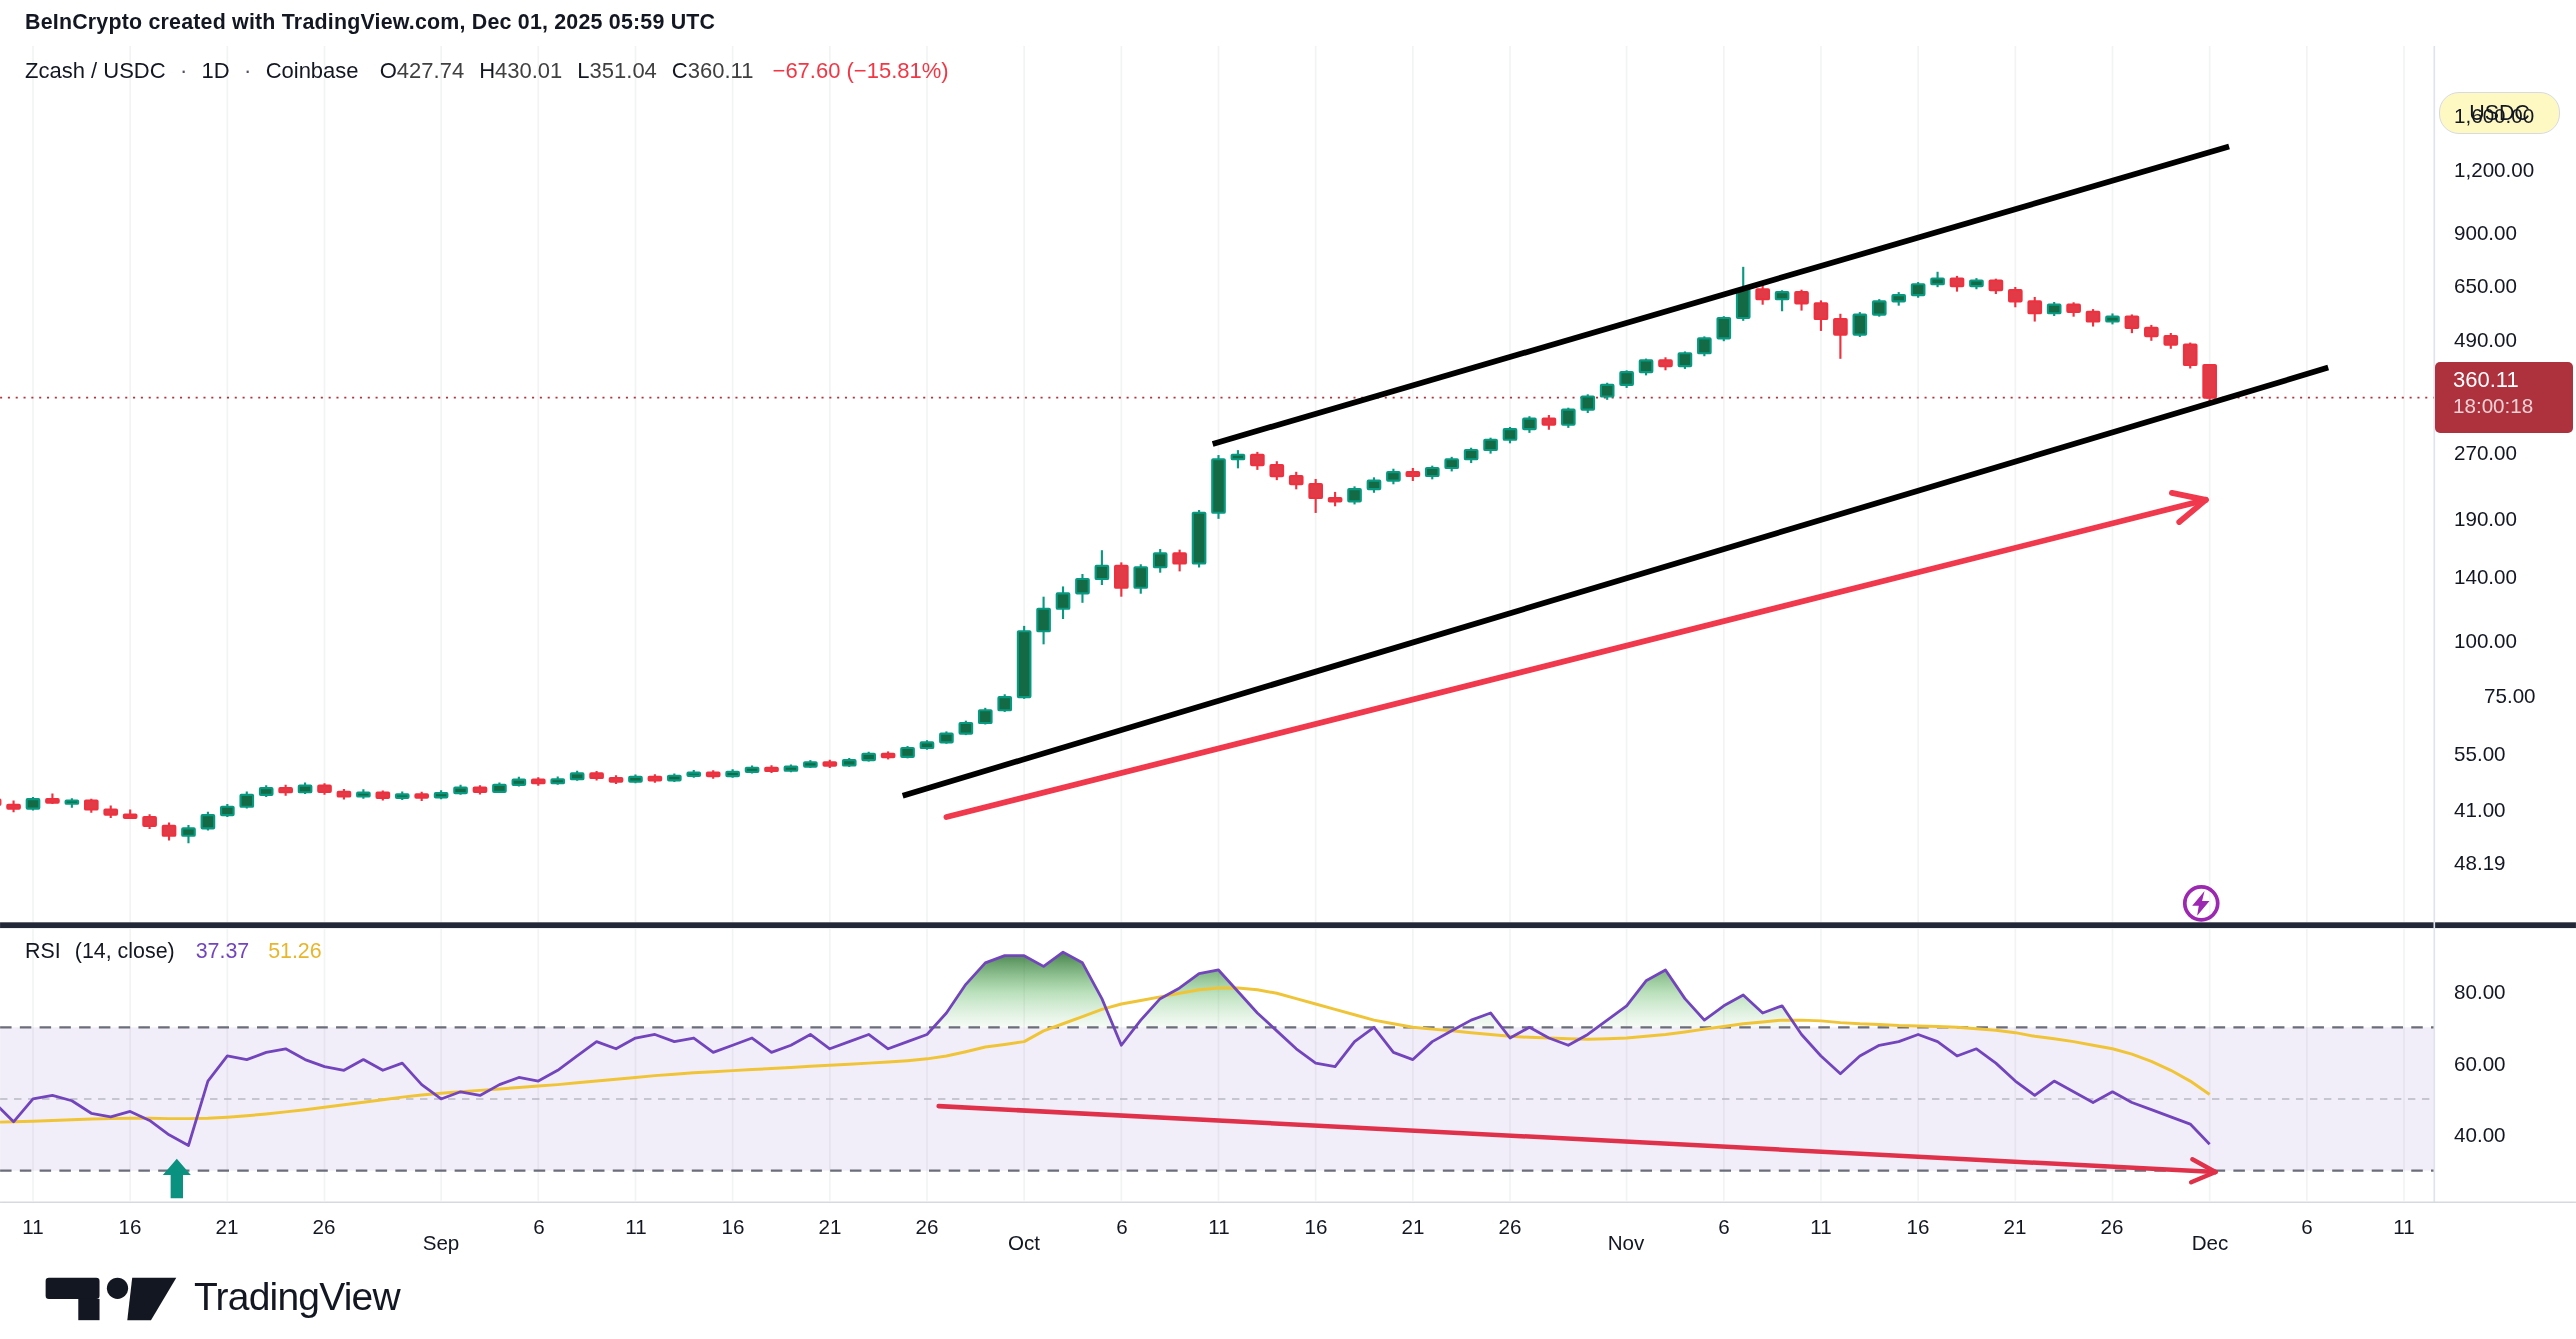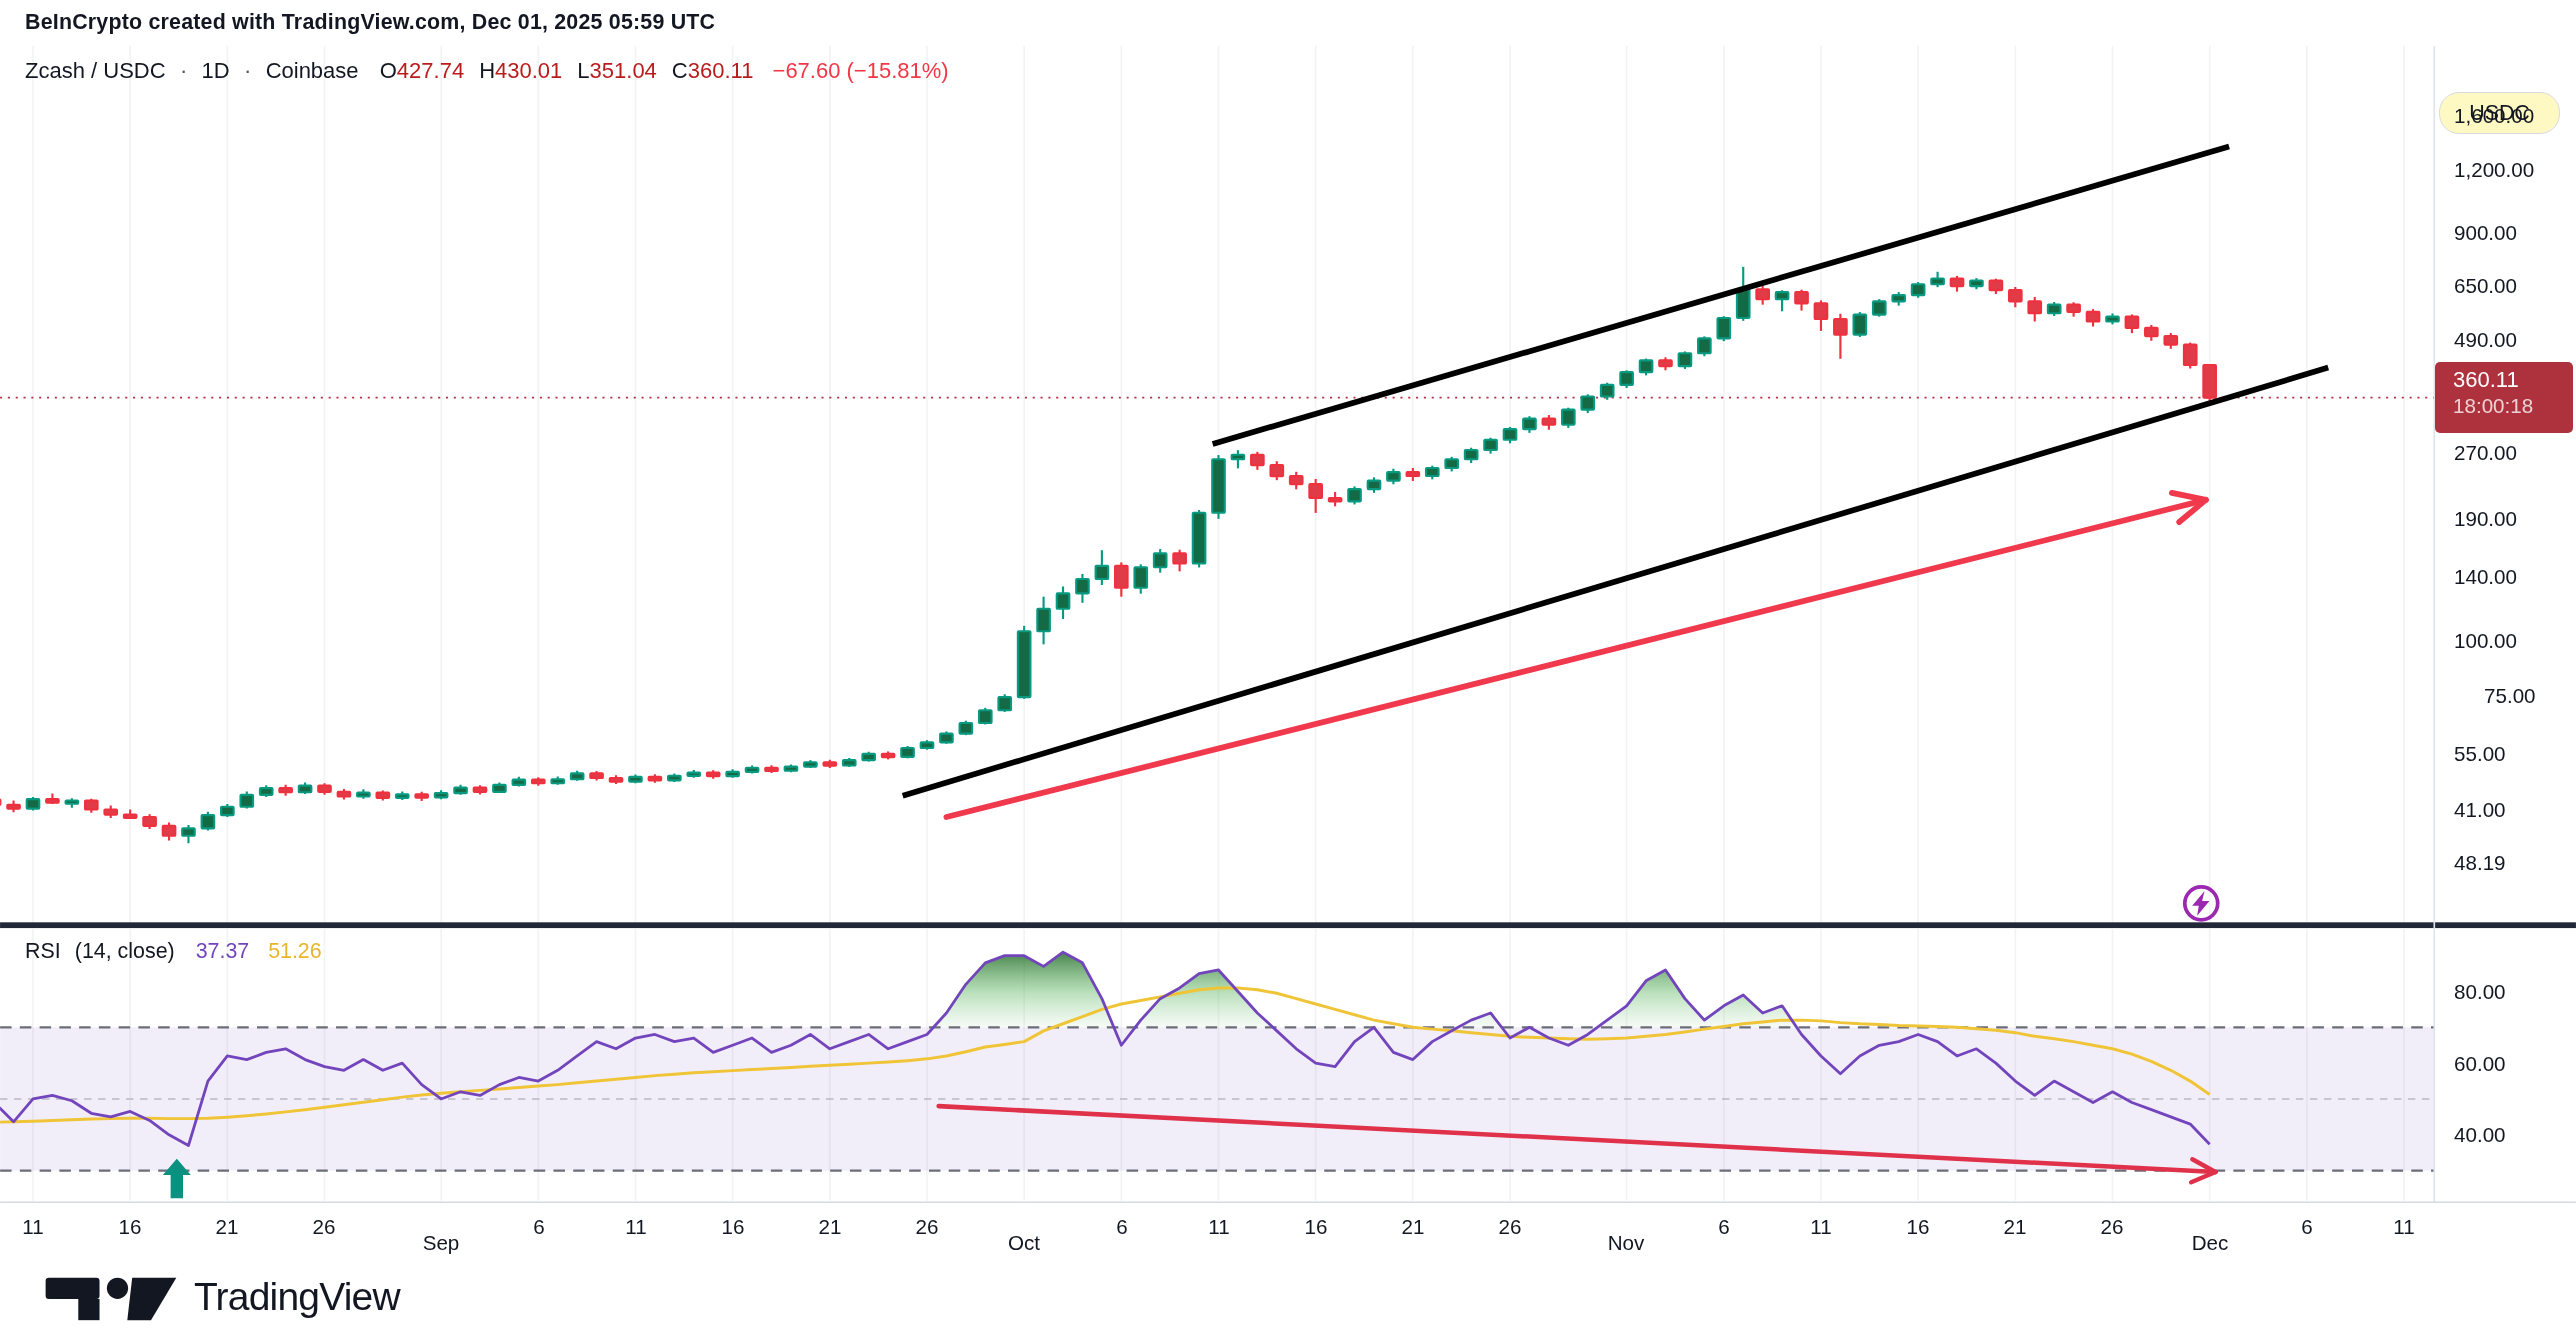--- a/index.html
+++ b/index.html
@@ -3,21 +3,21 @@
 <meta charset="utf-8">
 <style>
   html,body{margin:0;padding:0;background:#ffffff;}
   body{width:2576px;height:1339px;position:relative;overflow:hidden;
        font-family:"Liberation Sans","DejaVu Sans",sans-serif;color:#131722;}
   .abs{position:absolute;}
   #topbar{left:25px;top:10px;font-size:21.4px;font-weight:700;letter-spacing:0.2px;}
   #symline{left:25px;top:58px;font-size:22px;font-weight:500;white-space:nowrap;}
   #symline .sep{color:#50535e;margin:0 8.2px;}
   #symline .ohlc-k{margin-left:15px;color:#131722;}
-  #symline .red{color:#b91c1c;}
+  #symline .red{color:#404040;}
   #symline .chg{margin-left:13px;color:#f23645;}
   #plot{left:0;top:0;}
   #usdc-btn{left:2439px;top:48px;width:119px;height:40px;border:1.6px solid #d7dae2;border-radius:20px;
             display:flex;align-items:center;justify-content:center;font-size:21.4px;color:#131722;background:#fef9c3;cursor:pointer;margin-top:44px;}
   .ptick{left:2454px;width:120px;height:25px;line-height:25px;font-size:20.6px;color:#131722;}
   .dlabel{top:1212px;height:30px;line-height:30px;font-size:20.6px;color:#131722;transform:translateX(-50%);text-align:center;}
   .dlabel.bold{font-weight:400;margin-top:16px;}
   #price-badge{left:2435px;width:138px;top:362px;height:71px;background:#ae323e;border-radius:5px;
                color:#fff;padding-top:5px;box-sizing:border-box;text-align:left;}
   #price-badge .p{font-size:22px;line-height:26px;padding-left:18px;}

